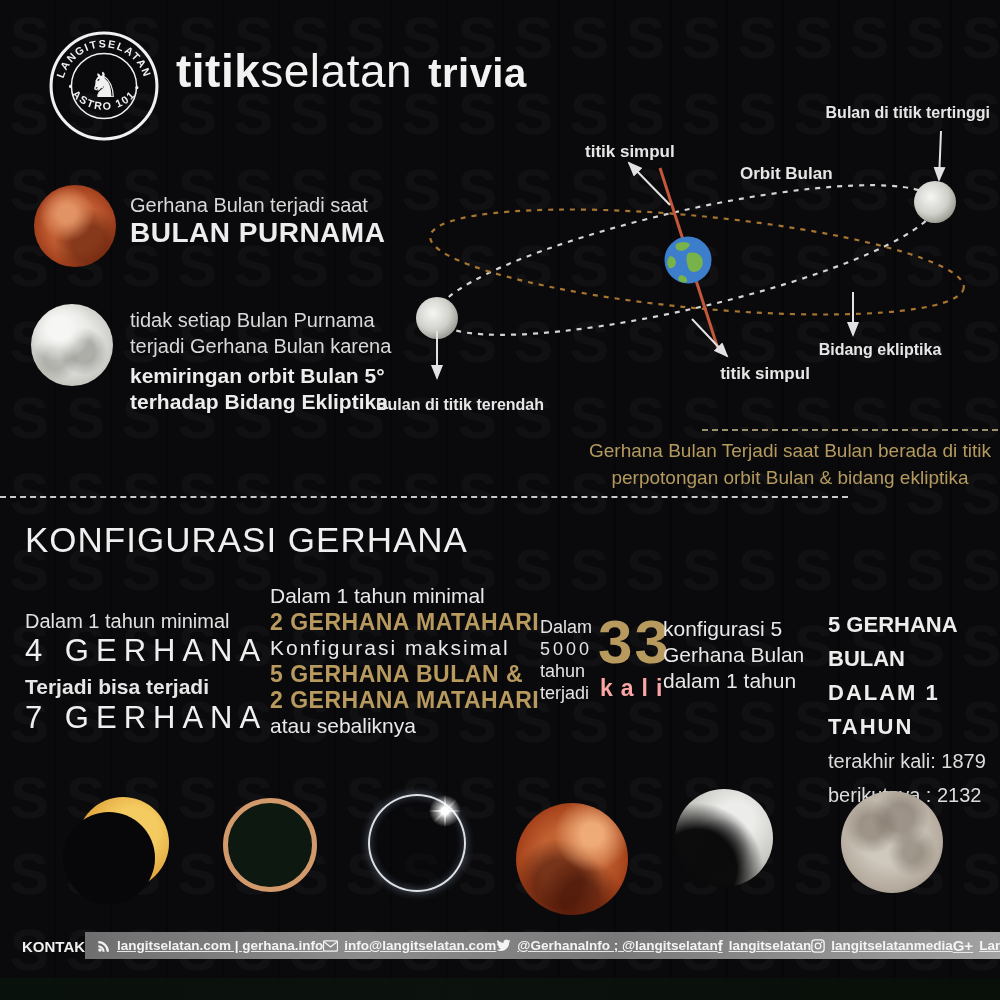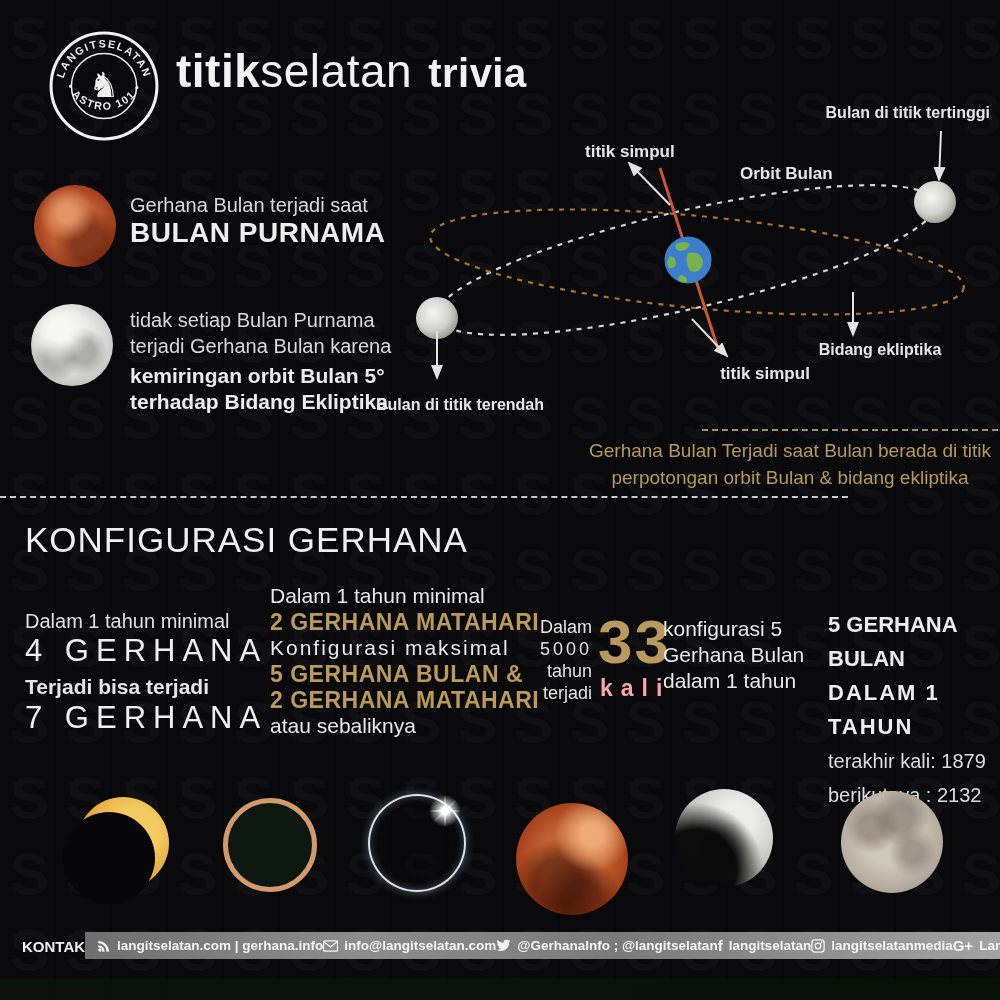--- a/index.html
+++ b/index.html
@@ -41,21 +41,21 @@
   
   #heading{left:25px;top:520px;font-size:35px;font-weight:400;color:#efefef;letter-spacing:1px;}
   .c1l1{left:25px;top:610px;font-size:20px;color:#e0e0e0;}
   .c1l2{left:25px;top:633px;font-size:31px;font-weight:400;letter-spacing:7px;color:#efefef;}
   .c1l3{left:25px;top:675px;font-size:21px;font-weight:700;color:#e6e6e6;}
   .c1l4{left:25px;top:700px;font-size:31px;font-weight:400;letter-spacing:7px;color:#efefef;}
   #col2{left:270px;top:583px;line-height:26px;}
   #col2 .w{font-size:21px;color:#e8e8e8;}
   #col2 .ws{font-size:21px;color:#e8e8e8;letter-spacing:2px;}
   #col2 .g{font-size:23px;font-weight:700;color:#b89a5e;letter-spacing:.5px;}
-  #col3-left{left:540px;top:616px;font-size:18px;line-height:22px;color:#e3e3e3;text-align:right;}
+  #col3-left{left:540px;top:616px;font-size:18px;line-height:22px;color:#e3e3e3;}
   #col3-big{left:598px;top:606px;font-size:62px;font-weight:800;color:#b89a5e;letter-spacing:2px;}
   #col3-kali{left:600px;top:675px;font-size:23px;font-weight:700;color:#fca5a5;letter-spacing:8px;}
   #col3-right{left:663px;top:616px;font-size:21px;line-height:26px;color:#e8e8e8;}
   #col4{left:828px;top:608px;line-height:34px;}
   #col4 .b{font-size:22px;font-weight:800;color:#ededed;}
   #col4 .b2{font-size:22px;font-weight:800;color:#ededed;letter-spacing:2px;}
   #col4 .r{font-size:20px;color:#dcdcdc;}
   
   .gal{border-radius:50%;}
   #g1-sun{left:77px;top:797px;width:92px;height:92px;background:
@@ -80,21 +80,21 @@
     radial-gradient(circle at 62% 32%, #ececea 0 20%, #c9c9c4 52%, #9a9a94 78%, #6f6f6a);}
   #g6{left:841px;top:791px;width:102px;height:102px;background:
     radial-gradient(circle at 30% 35%, rgba(118,106,93,.55) 0 12%, rgba(0,0,0,0) 28%),
     radial-gradient(circle at 58% 26%, rgba(108,96,86,.5) 0 14%, rgba(0,0,0,0) 30%),
     radial-gradient(circle at 70% 60%, rgba(104,94,81,.45) 0 10%, rgba(0,0,0,0) 26%),
     radial-gradient(circle at 48% 45%, #cfc8bd 0 35%, #b5ab9e 66%, #948a7c 90%, #7a7165);}
   
   #kontak{left:22px;top:938px;font-size:15px;font-weight:800;color:#f0f0f0;}
   #fbar{left:85px;top:932px;width:915px;height:27px;display:flex;align-items:center;
         justify-content:space-between;padding:0 12px;box-sizing:border-box;
-        background:linear-gradient(90deg,#6f6f6f,#8d8d8d 30%,#7a7a7a 58%,#a2a2a2);}
+        background:linear-gradient(90deg,#6f6f6f,#8d8d8d 30%,#7a7a7a 58%,#a2a2a2);text-decoration:underline;}
   .fitem{display:flex;align-items:center;gap:6px;font-size:13.5px;font-weight:700;color:#f4f4f4;white-space:nowrap;}
   .fitem svg{display:block;}
   .fglyph{font-weight:800;font-size:15px;}
   #bottom-band{left:0;top:978px;width:1000px;height:22px;
         background:linear-gradient(90deg,#0a130d,#0c130e 45%,#081008);opacity:.85;}
 </style>
 </head>
 <body>
 
 <div id="stage">

